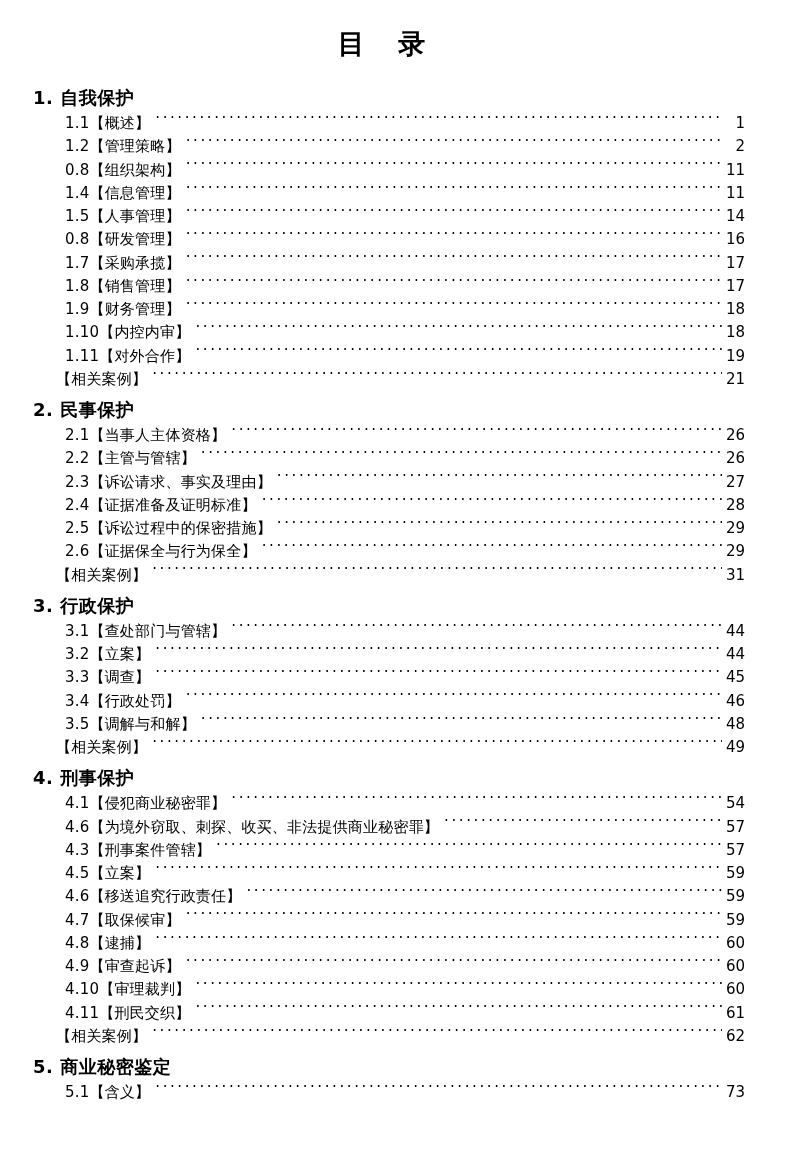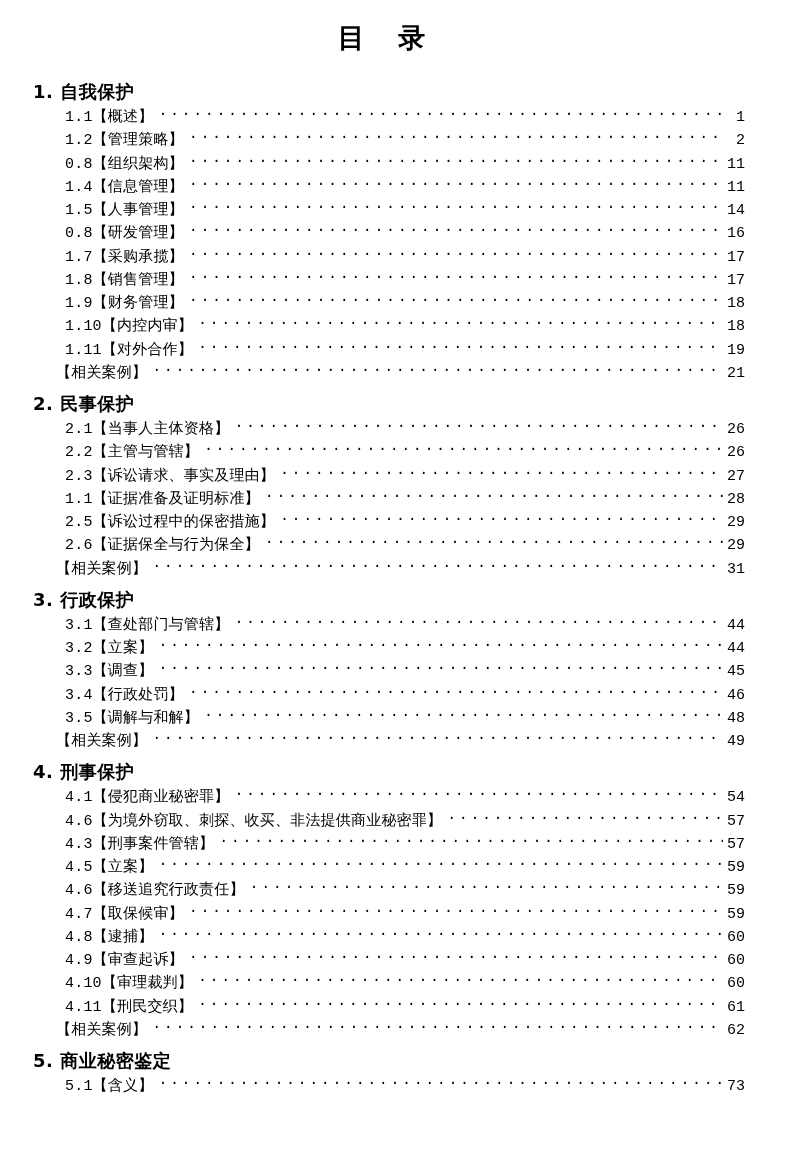--- a/index.html
+++ b/index.html
@@ -12,45 +12,44 @@
     height: 1153px;
     font-family: "DejaVu Sans", "Liberation Sans", sans-serif;
     color: #000000;
     position: relative;
     overflow: hidden;
   }
   .page {
     width: 789px;
     height: 1153px;
     box-sizing: border-box;
-    padding: 10px 44px 0 30px;
+    padding: 16px 44px 0 30px;
     position: relative;
   }
   .toc-title {
     text-align: center;
     font-size: 27px;
     font-weight: bold;
     letter-spacing: 12px;
     margin: 10px 0 24px 0;
     font-family: "DejaVu Serif", "Liberation Serif", serif;
   }
   .chapter {
     font-size: 18px;
     font-weight: bold;
     margin: 7px 0 2px 3px;
     letter-spacing: 0.5px;
   }
   .entry {
     display: flex;
-    align-items: center;
+    align-items: flex-start;
     font-size: 15px;
     line-height: 1.55;
     margin-left: 35px;
     white-space: nowrap;
-    font-family: Liberation Mono, monospace;
   }
   .entry .label {
     flex: 0 0 auto;
     letter-spacing: 0.2px;
   }
   .entry .leader {
     flex: 1 1 auto;
     overflow: hidden;
     margin: 0 4px 0 5px;
     position: relative;
@@ -154,21 +153,21 @@
         <span class="label">2.2【主管与管辖】</span>
         <span class="leader"></span>
         <span class="page-num">26</span>
       </div>
       <div class="entry">
         <span class="label">2.3【诉讼请求、事实及理由】</span>
         <span class="leader"></span>
         <span class="page-num">27</span>
       </div>
       <div class="entry">
-        <span class="label">1.1【证据准备及证明标准】</span>
+        <span class="label">2.4【证据准备及证明标准】</span>
         <span class="leader"></span>
         <span class="page-num">28</span>
       </div>
       <div class="entry">
         <span class="label">2.5【诉讼过程中的保密措施】</span>
         <span class="leader"></span>
         <span class="page-num">29</span>
       </div>
       <div class="entry">
         <span class="label">2.6【证据保全与行为保全】</span>

